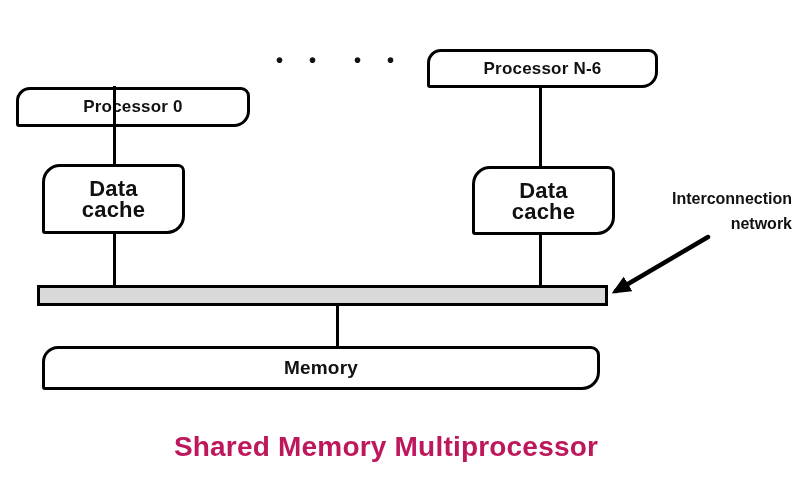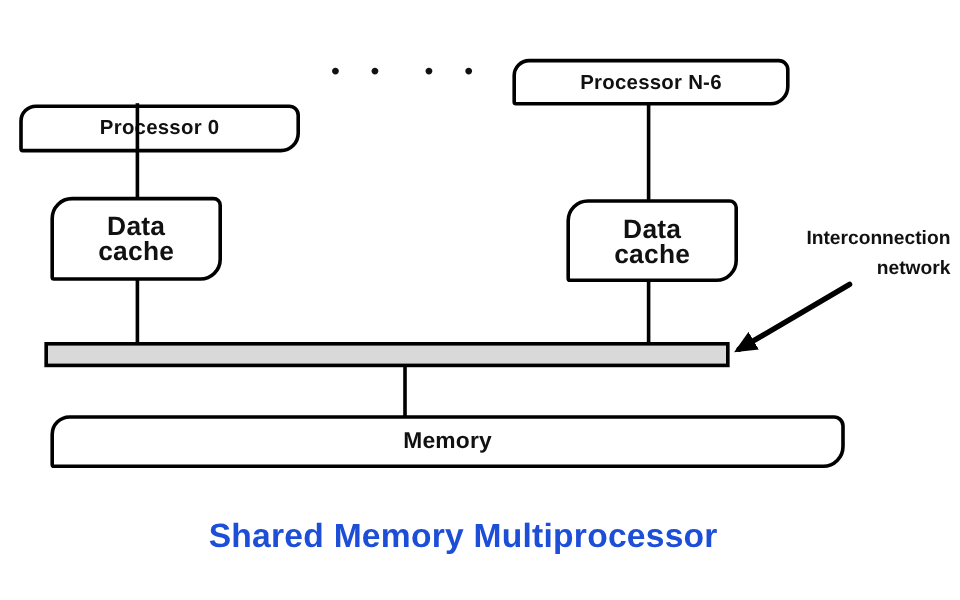--- a/index.html
+++ b/index.html
@@ -85,21 +85,21 @@
   }
   .diagram-title {
     position: absolute;
     left: 0;
     top: 431px;
     width: 772px;
     text-align: center;
     font-weight: bold;
     font-size: 28px;
     letter-spacing: 0.2px;
-    color: #1d4ed8;
+    color: #be185d;
   }
 </style>
 </head>
 <body>
 
 <div class="canvas">
 
   <div class="box proc-box" style="left:16px; top:48px; width:234px; height:40px;margin-top:39px;">Processor 0</div>
 
   <div class="box proc-box" style="left:427px; top:49px; width:231px; height:39px;">Processor N-6</div>
@@ -130,17 +130,17 @@
     <defs>
       <marker id="ah" markerUnits="userSpaceOnUse" markerWidth="19" markerHeight="17" refX="14" refY="8.5" orient="auto">
         <path d="M0,0 L19,8.5 L0,17 Z" fill="#000000"></path>
       </marker>
     </defs>
     <line x1="110" y1="11" x2="18" y2="65" stroke="#000000" stroke-width="4.5" stroke-linecap="round" marker-end="url(#ah)"></line>
   </svg>
 
   <div class="vline" style="left:336px; top:304px; height:43px;"></div>
 
-  <div class="box memory-box" style="left:42px; top:346px; width:662px; height:44px;">Memory</div>
+  <div class="box memory-box" style="left:42px; top:346px; width:558px; height:44px;">Memory</div>
 
   <div class="diagram-title">Shared Memory Multiprocessor</div>
 
 </div>
 
 </body></html>

